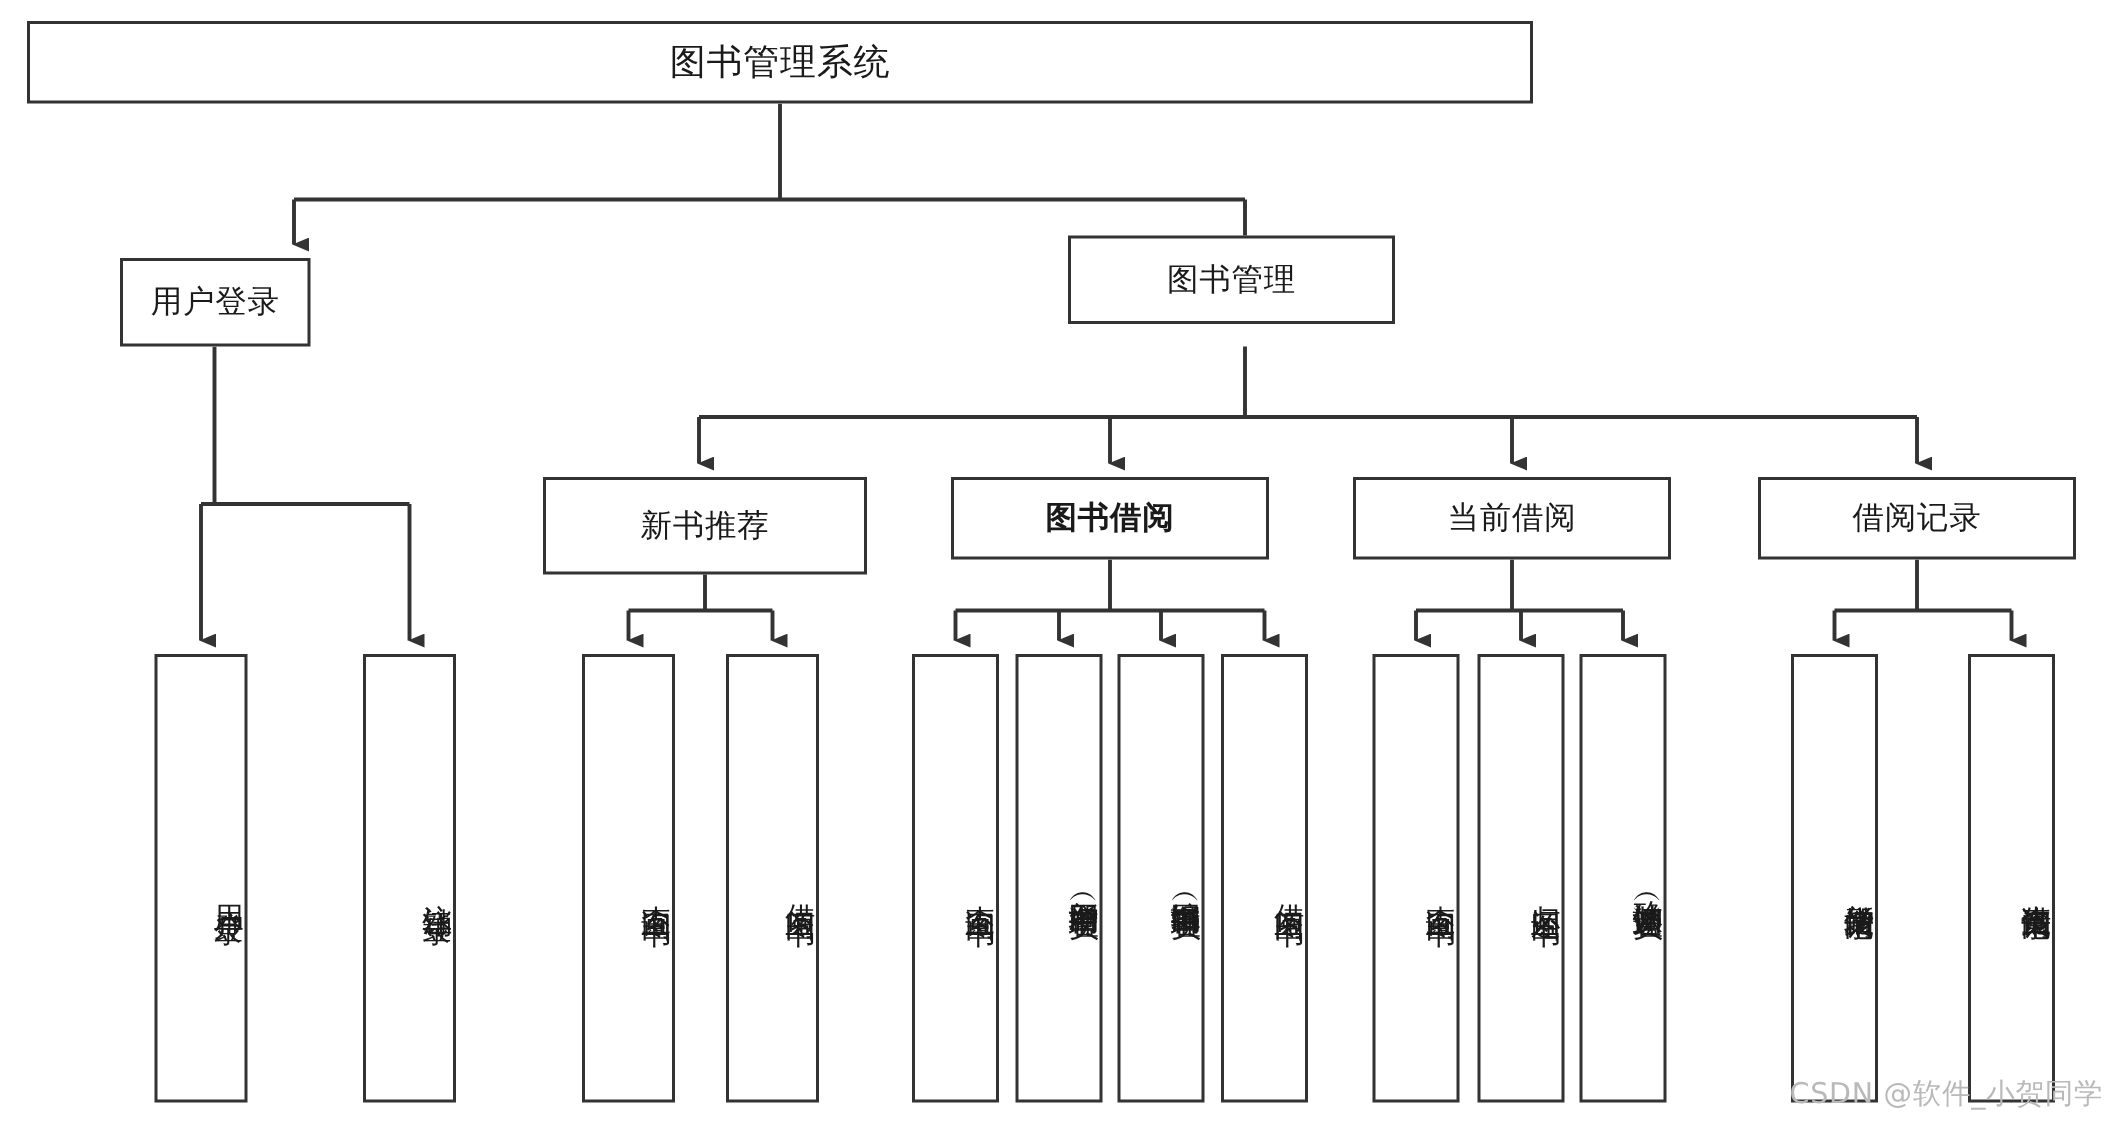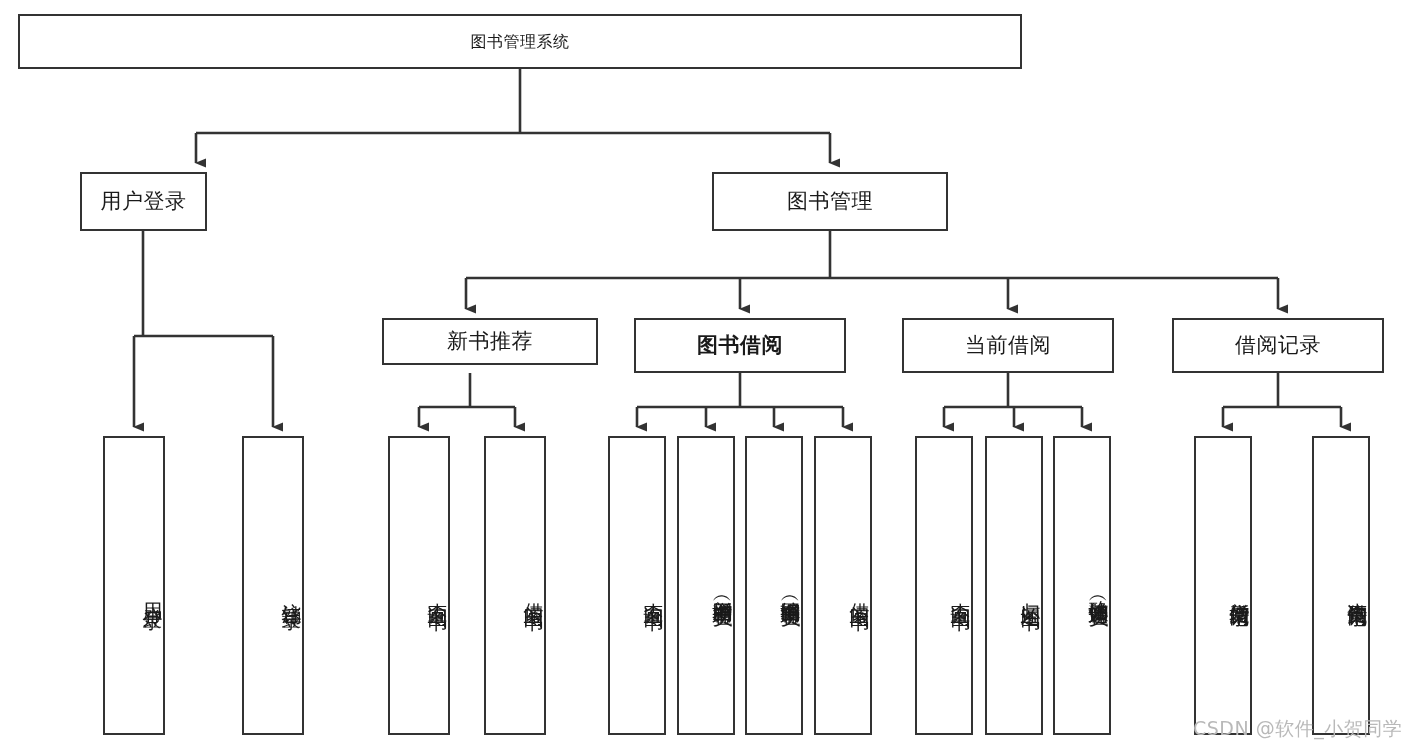--- a/index.html
+++ b/index.html
@@ -36,21 +36,21 @@
     justify-content: center;
     color: #1a1a1a;
   }
   .node-h {
     font-size: 21px;
     letter-spacing: 0.5px;
     line-height: 1.2;
     white-space: nowrap;
   }
   .node-root {
-    font-size: 16px;
+    font-size: 24px;
   }
   .node-v {
     writing-mode: vertical-rl;
     text-orientation: upright;
     align-items: flex-start;
     justify-content: center;
     padding-top: 14px;
     font-size: 20px;
     letter-spacing: 3px;
     line-height: 1.05;
@@ -118,23 +118,23 @@
       <path d="M 1278,373 L 1278,407"></path>
       <path d="M 1223,407 L 1341,407"></path>
       <path d="M 1223,407 L 1223,427" marker-end="url(#arrowhead)"></path>
       <path d="M 1341,407 L 1341,427" marker-end="url(#arrowhead)"></path>
     </g>
   </svg>
 
   <div class="node node-h node-root" style="left:18px; top:14px; width:1004px; height:55px;">图书管理系统</div>
 
   <div class="node node-h" style="left:80px; top:172px; width:127px; height:59px;">用户登录</div>
-  <div class="node node-h" style="left:712px; top:172px; width:236px; height:59px;">图书管理</div>
+  <div class="node node-h" style="left:712px; top:157px; width:218px; height:59px;">图书管理</div>
 
-  <div class="node node-h" style="left:362px; top:318px; width:216px; height:47px;margin-left:20px;">新书推荐</div>
+  <div class="node node-h" style="left:362px; top:318px; width:216px; height:65px;">新书推荐</div>
   <div class="node node-h" style="left:634px; top:318px; width:212px; height:55px;font-weight:bold;">图书借阅</div>
   <div class="node node-h" style="left:902px; top:318px; width:212px; height:55px;">当前借阅</div>
   <div class="node node-h" style="left:1172px; top:318px; width:212px; height:55px;">借阅记录</div>
 
   <div class="node node-v" style="left:103px; top:436px; width:62px; height:299px;">用户登录</div>
   <div class="node node-v" style="left:242px; top:436px; width:62px; height:299px;">注销登录</div>
 
   <div class="node node-v" style="left:388px; top:436px; width:62px; height:299px;">查询图书</div>
   <div class="node node-v" style="left:484px; top:436px; width:62px; height:299px;">借阅图书</div>
 

